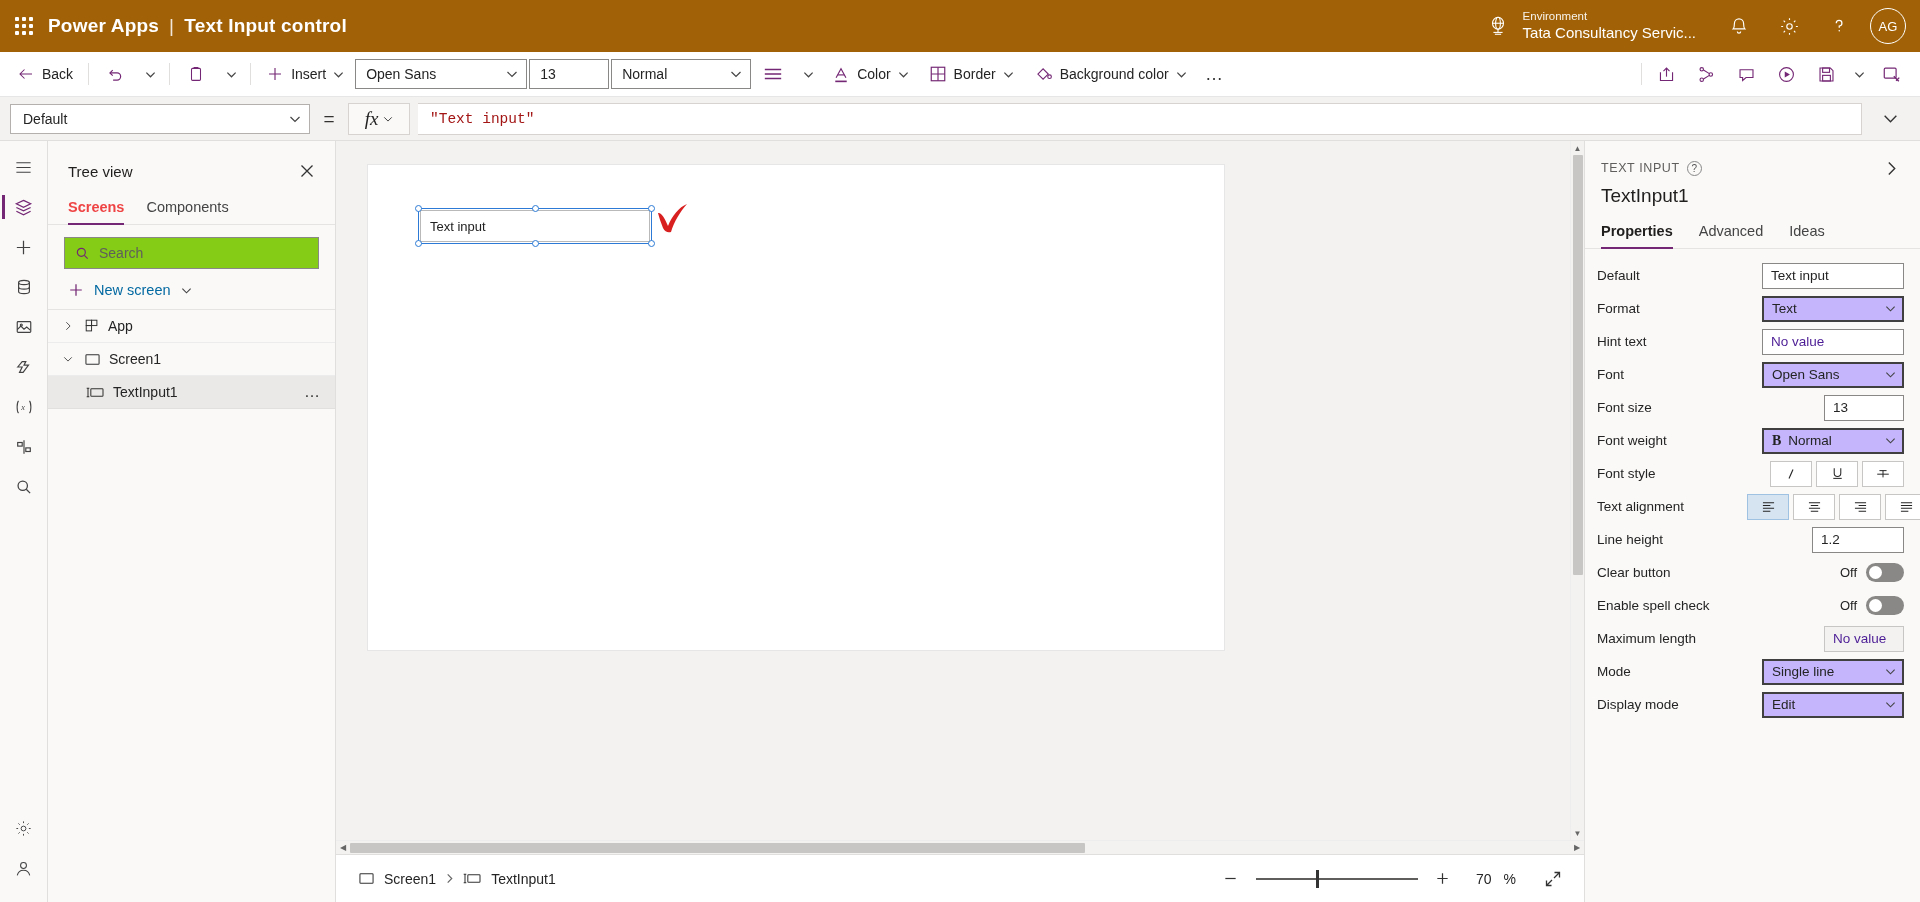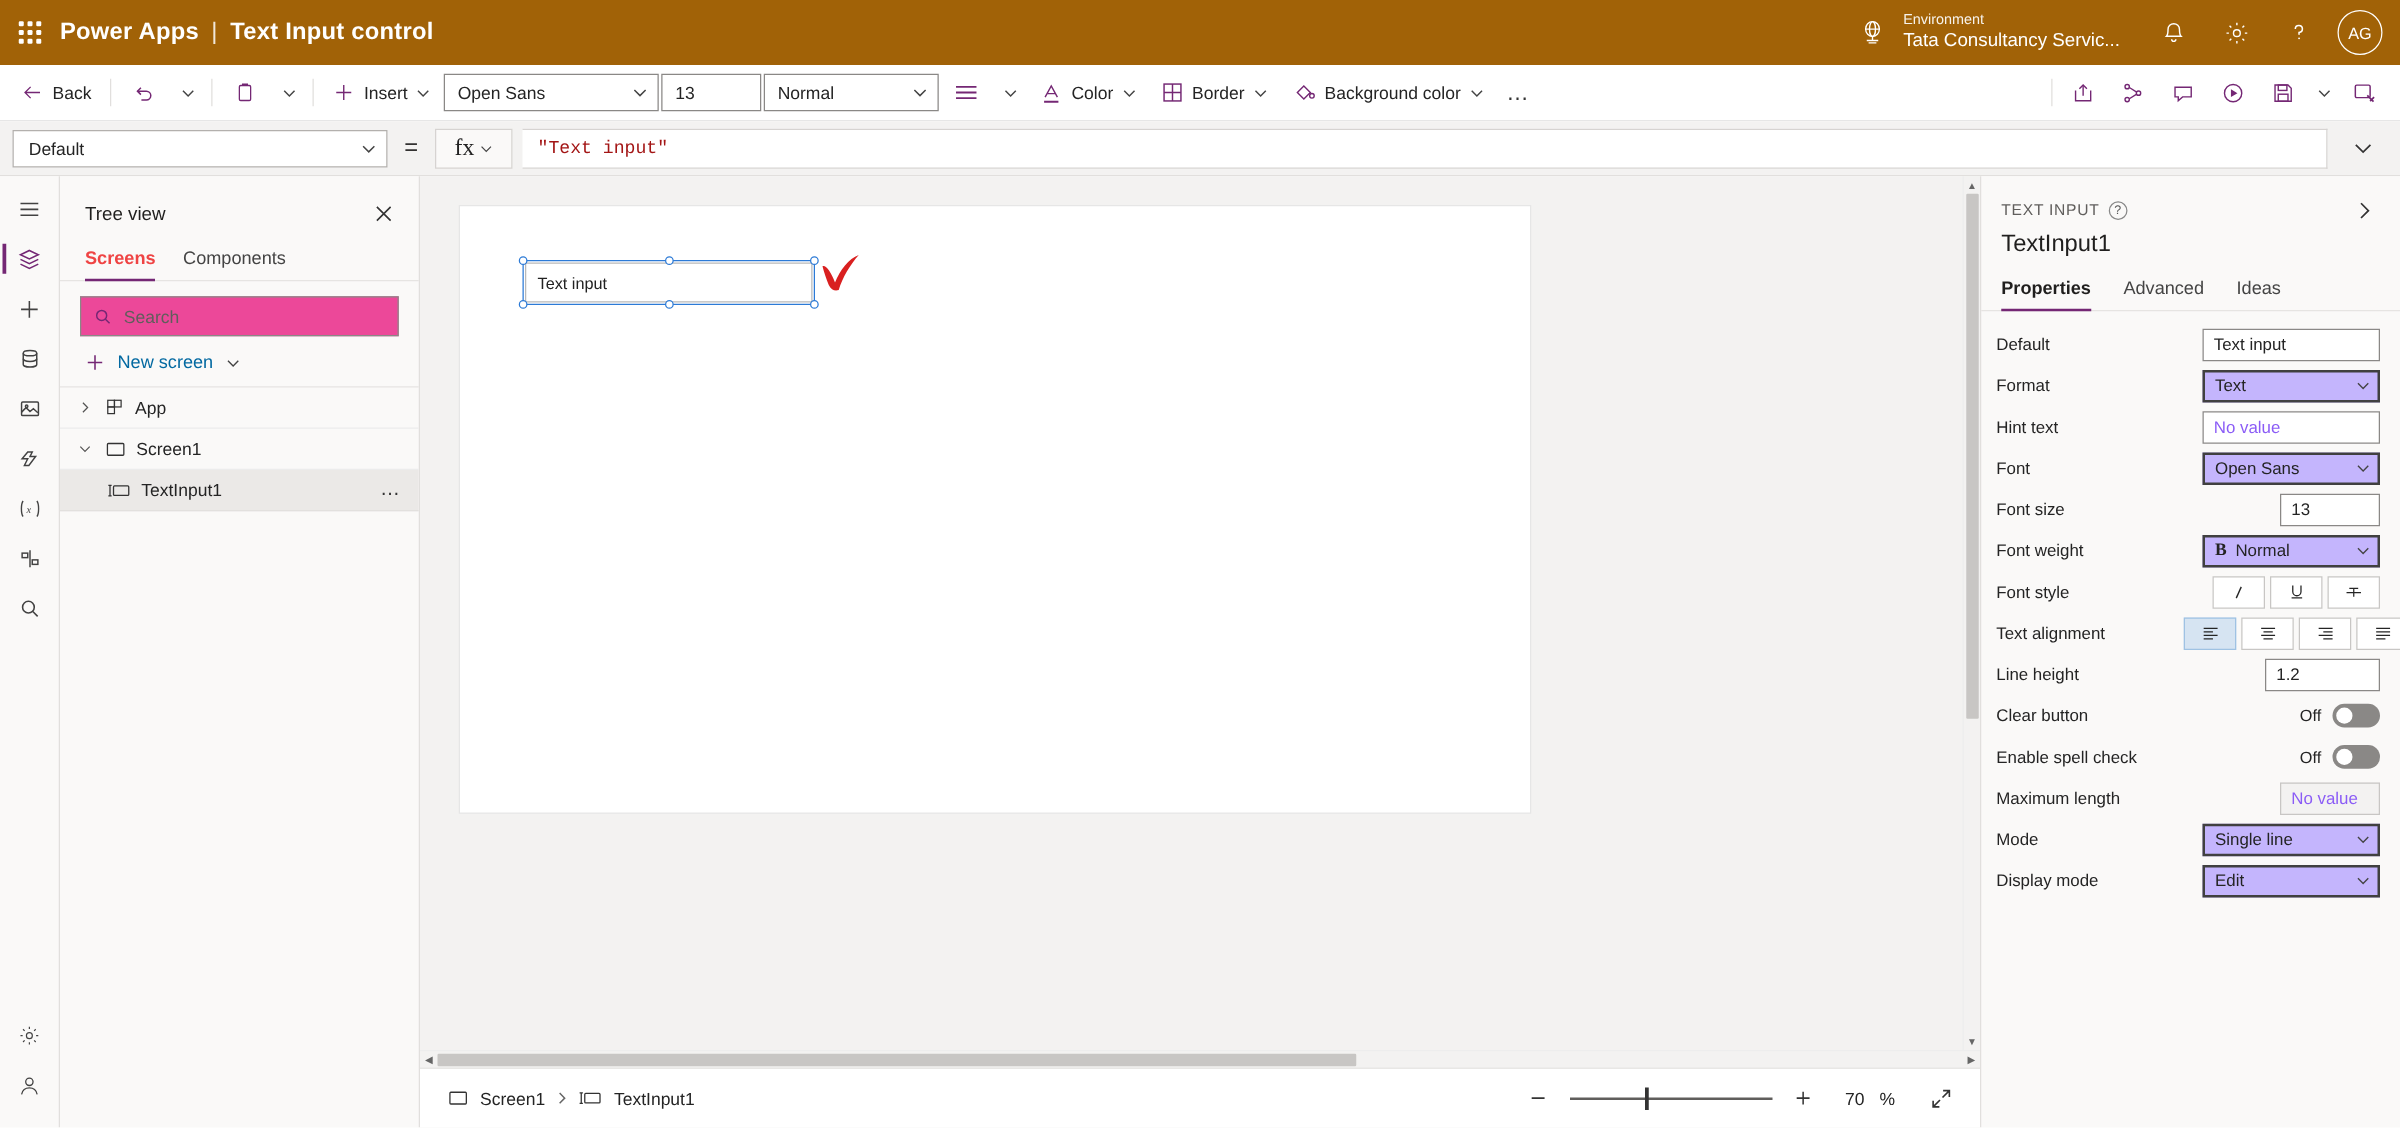--- a/index.html
+++ b/index.html
@@ -78,21 +78,21 @@
   .prop-select {
     width: 300px; height: 30px; background: #fff; border: 1px solid #b3b0ad;
     display: flex; align-items: center; justify-content: space-between;
     padding: 0 8px 0 12px; font-size: 14px; color: #242424; cursor: pointer;
   }
   .eq { font-size: 19px; color: #323130; width: 22px; text-align: center; }
   .fx {
     width: 62px; height: 32px; background: #faf9f8; border: 1px solid #d6d3d1;
     display: flex; align-items: center; justify-content: center; gap: 5px; cursor: pointer;
   }
-  .fx-label { font-family: "Liberation Serif", serif; font-size: 19px; color: #222; }
+  .fx-label { font-style: italic; font-family: "Liberation Serif", serif; font-size: 19px; color: #222; }
   .formula-field {
     flex: 1; height: 32px; background: #fff; border: 1px solid #d6d3d1; border-left: none;
     display: flex; align-items: center; padding: 0 12px;
     font-family: "Liberation Mono", monospace; font-size: 14.5px; color: #a31515;
   }
   .fb-expand { width: 40px; height: 36px; display: flex; align-items: center; justify-content: center; cursor: pointer; color: #333; }
 
   
   .body { flex: 1; display: flex; min-height: 0; }
 
@@ -118,21 +118,21 @@
   }
   .tree-head { display: flex; align-items: center; padding: 16px 14px 10px 20px; }
   .tree-title { font-size: 15px; color: #201f1e; font-weight: normal; }
   .tree-close { margin-left: auto; width: 28px; height: 28px; display: flex; align-items: center; justify-content: center; cursor: pointer; color: #333; font-size: 17px; }
   .tree-tabs { display: flex; gap: 22px; padding: 0 20px; border-bottom: 1px solid #e6e4e2; }
   .tree-tab { font-size: 14.5px; color: #444; padding: 4px 0 9px; cursor: pointer; position: relative; }
   .tree-tab.active { color: #ef4444; font-weight: bold; text-align: right; }
   .tree-tab.active:after { content: ''; position: absolute; left: 0; right: 0; bottom: -1px; height: 2px; background: #742774; }
   .tree-search-wrap { padding: 12px 16px 6px; }
   .tree-search {
-    height: 32px; background: #ec4899; border: 1px solid #8a8886;
+    height: 32px; background: #84cc16; border: 1px solid #8a8886;
     display: flex; align-items: center; gap: 9px; padding: 0 10px;
   }
   .tree-search input {
     border: none; outline: none; font-size: 14px; font-family: inherit; color: #242424;
     background: transparent; width: 100%;
   }
   .tree-search input::placeholder { color: #605e5c; }
   .newscreen {
     display: flex; align-items: center; gap: 10px; padding: 7px 16px 11px 20px;
     font-size: 14.5px; color: #0369a1; cursor: pointer; border-bottom: 1px solid #e6e4e2;
@@ -215,21 +215,21 @@
   .pp-tab.active { color: #201f1e; font-weight: bold; }
   .pp-tab.active:after { content: ''; position: absolute; left: 0; right: 0; bottom: -1px; height: 2.5px; background: #742774; }
   .pp-list { flex: 1; overflow: hidden; padding-top: 10px; }
   .pp-row { display: flex; align-items: center; height: 33px; padding: 0 16px 0 12px; }
   .pp-label { font-size: 13.5px; color: #242424; width: 150px; flex: 0 0 150px; }
   .pp-ctl { flex: 1; display: flex; justify-content: flex-end; }
   .pp-field {
     width: 142px; height: 26px; background: #fff; border: 1px solid #8a8886;
     display: flex; align-items: center; padding: 0 6px 0 8px; font-size: 13.5px; color: #242424;
   }
-  .pp-field.ph { color: #8b5cf6; }
+  .pp-field.ph { color: #4c1d95; }
   .pp-field.gray { background: #f3f2f1; border-color: #c8c6c4; }
   .pp-select {
     width: 142px; height: 26px; background: #c4b5fd; border: 2px solid #404040;
     display: flex; align-items: center; justify-content: space-between;
     padding: 0 6px 0 8px; font-size: 13.5px; color: #242424; cursor: pointer;
   }
   .seg { display: flex; gap: 4px; }
   .seg-btn {
     width: 42px; height: 26px; border: 1px solid #c8c6c4; background: #fff;
     display: flex; align-items: center; justify-content: center; cursor: pointer; color: #242424;

